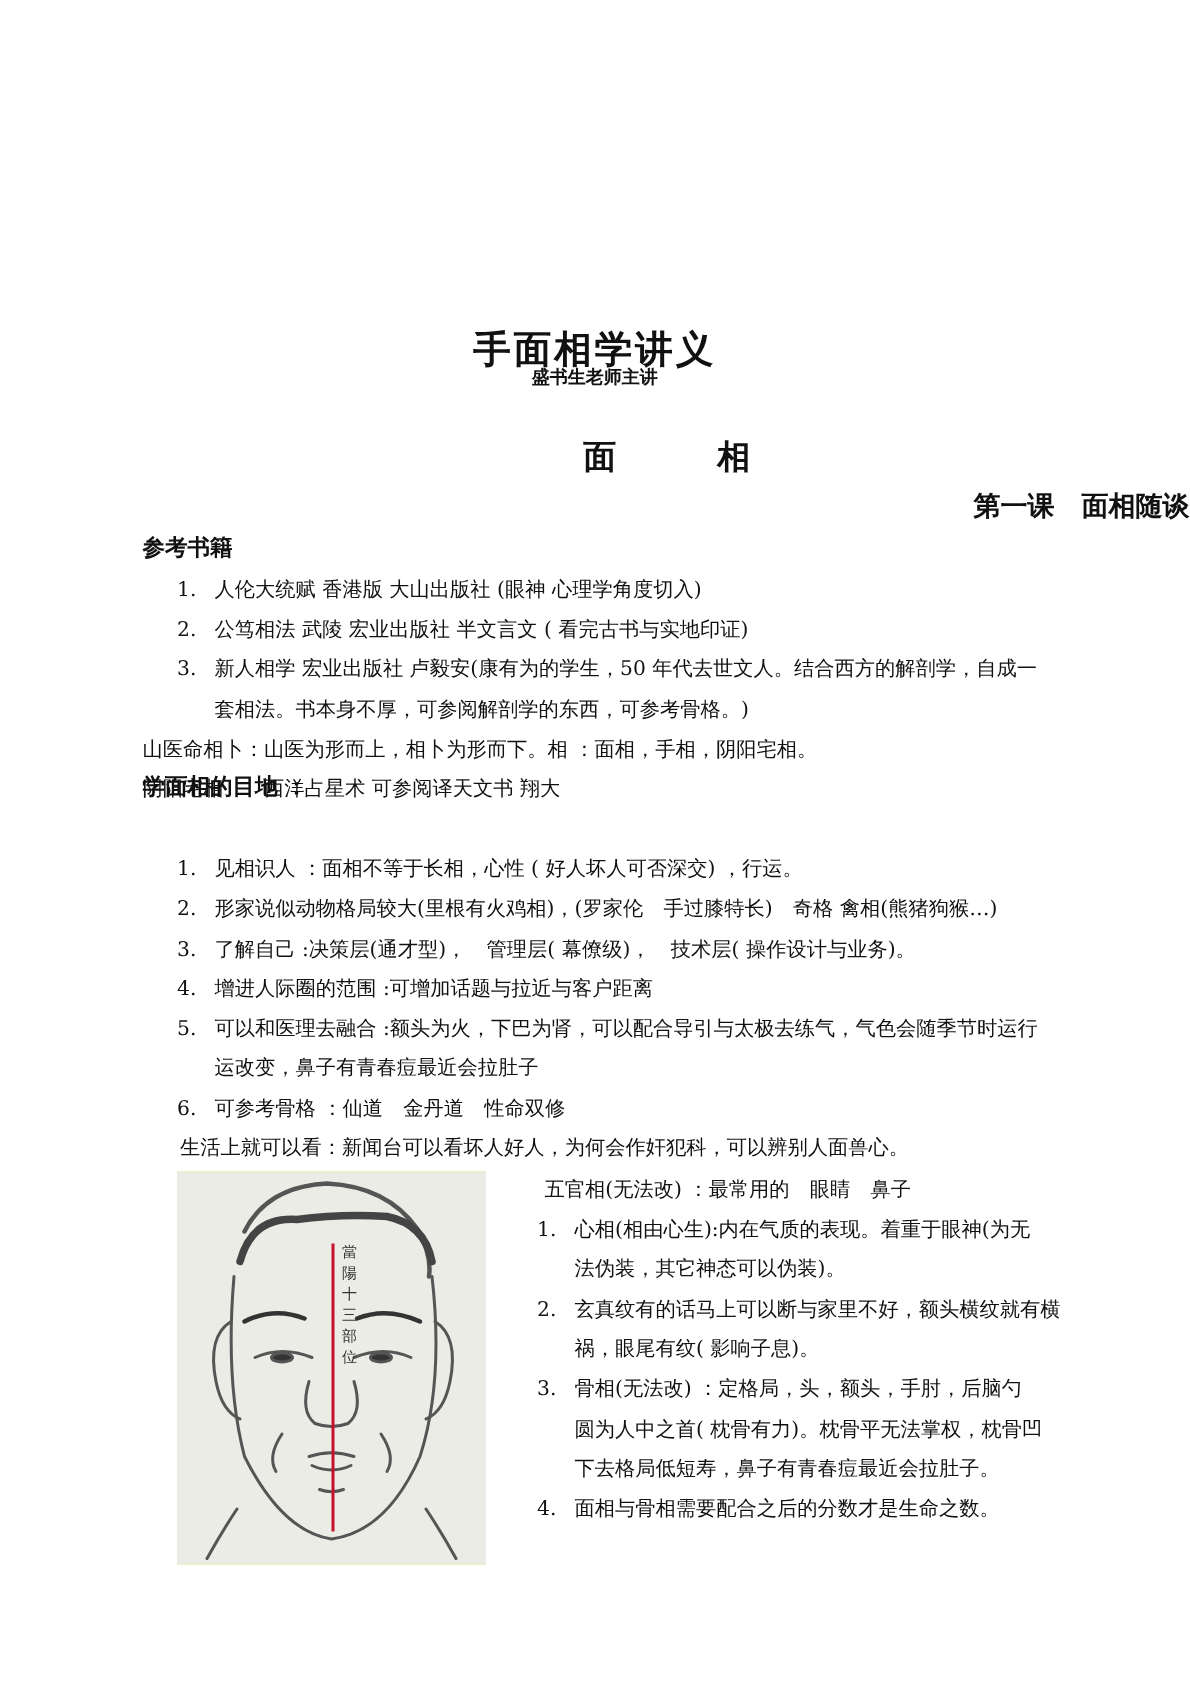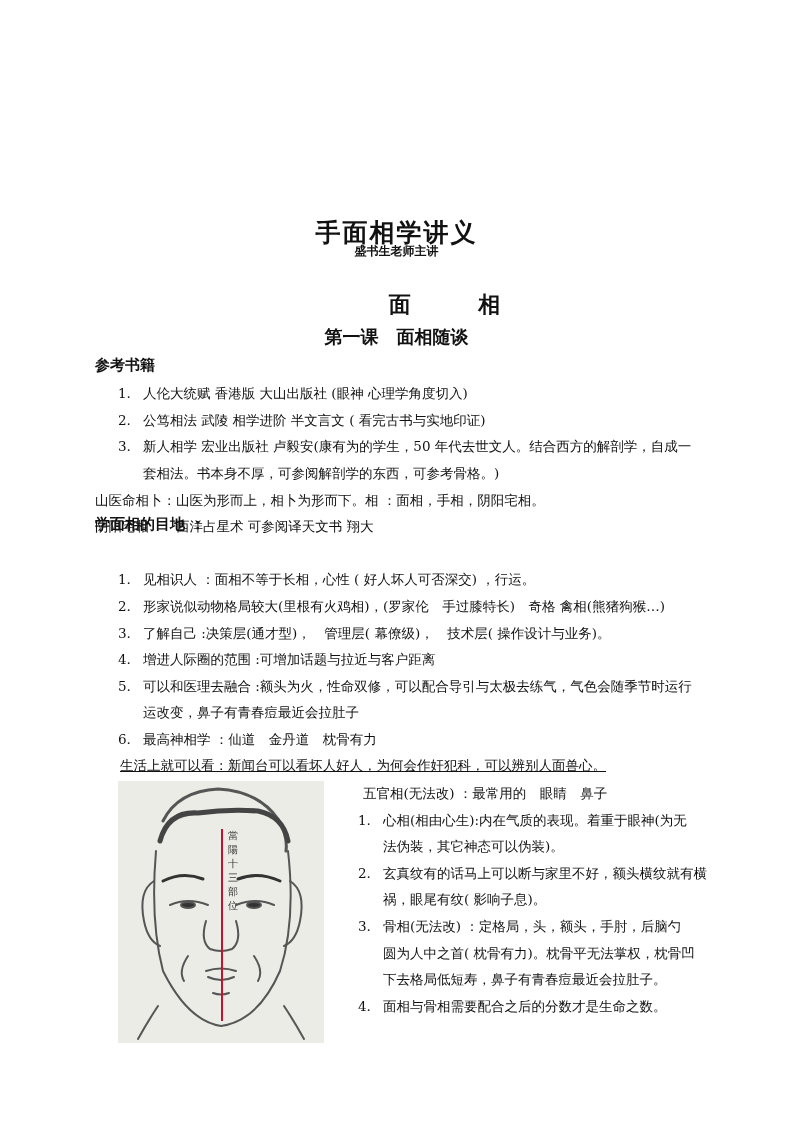--- a/index.html
+++ b/index.html
@@ -6,21 +6,21 @@
   body { width: 793px; height: 1122px; position: relative; overflow: hidden;
          font-family: "DejaVu Serif", "Liberation Serif", serif; color: #111; }
   .abs { position: absolute; }
   .title { left: 0; width: 793px; top: 216px; text-align: center; font-size: 25px; font-weight: bold;
            letter-spacing: 2px; font-family: "DejaVu Sans", sans-serif; }
   .subtitle { left: 0; width: 793px; top: 243px; text-align: center; font-size: 12px; font-weight: bold;
               font-family: "DejaVu Sans", sans-serif; }
   .sec-title { left: 0; width: 793px; top: 290px; text-align: center; font-size: 22px; font-weight: bold;
                word-spacing: 0; font-family: "DejaVu Sans", sans-serif; padding-left: 48px; }
   .sec-title span { display: inline-block; }
-  .lesson { left: 0; width: 793px; top: 325px; text-align: center; font-size: 18px; font-weight: bold;
+  .lesson { left: 0; width: 793px; top: 325px; text-align: right; font-size: 18px; font-weight: bold;
             font-family: "DejaVu Sans", sans-serif; }
   .heading { left: 95px; font-size: 15px; font-weight: bold; font-family: "DejaVu Sans", sans-serif; }
   .line { font-size: 13.5px; line-height: 26.5px; white-space: nowrap; }
   .num { position: absolute; left: 118px; }
   .txt { position: absolute; left: 143px; }
   .rnum { position: absolute; left: 358px; }
   .rtxt { position: absolute; left: 383px; }
   .figure { left: 118px; top: 781px; width: 206px; height: 262px; background: #bef264; }
 </style>
 </head>
@@ -35,21 +35,21 @@
 </div>
 <div class="abs lesson">第一课　面相随谈</div>
 
 <div class="abs heading" style="top:356px;text-align:center;">参考书籍</div>
 <div class="abs line" style="top:380px;left:0;">
   <span class="num">1.</span>
   <span class="txt">人伦大统赋 香港版 大山出版社 (眼神 心理学角度切入)</span>
 </div>
 <div class="abs line" style="top:407px;left:0;">
   <span class="num">2.</span>
-  <span class="txt">公笃相法 武陵 相学进阶 半文言文 ( 看完古书与实地印证)</span>
+  <span class="txt">公笃相法 武陵 宏业出版社 半文言文 ( 看完古书与实地印证)</span>
 </div>
 <div class="abs line" style="top:433px;left:0;">
   <span class="num">3.</span>
   <span class="txt">新人相学 宏业出版社 卢毅安(康有为的学生，50 年代去世文人。结合西方的解剖学，自成一</span>
 </div>
 <div class="abs line" style="top:460px;left:0;">
   <span class="txt">套相法。书本身不厚，可参阅解剖学的东西，可参考骨格。)</span>
 </div>
 
 <div class="abs line" style="top:487px;left:95px;">山医命相卜：山医为形而上，相卜为形而下。相 ：面相，手相，阴阳宅相。</div>
@@ -67,30 +67,30 @@
 <div class="abs line" style="top:620px;left:0;">
   <span class="num">3.</span>
   <span class="txt">了解自己 :决策层(通才型)，　管理层( 幕僚级)，　技术层( 操作设计与业务)。</span>
 </div>
 <div class="abs line" style="top:646px;left:0;">
   <span class="num">4.</span>
   <span class="txt">增进人际圈的范围 :可增加话题与拉近与客户距离</span>
 </div>
 <div class="abs line" style="top:673px;left:0;">
   <span class="num">5.</span>
-  <span class="txt">可以和医理去融合 :额头为火，性命双修，可以配合导引与太极去练气，气色会随季节时运行</span>
+  <span class="txt">可以和医理去融合 :额头为火，下巴为肾，可以配合导引与太极去练气，气色会随季节时运行</span>
 </div>
 <div class="abs line" style="top:699px;left:0;">
   <span class="txt">运改变，鼻子有青春痘最近会拉肚子</span>
 </div>
 <div class="abs line" style="top:726px;left:0;">
   <span class="num">6.</span>
-  <span class="txt">最高神相学 ：仙道　金丹道　枕骨有力</span>
+  <span class="txt">可参考骨格 ：仙道　金丹道　性命双修</span>
 </div>
-<div class="abs line" style="top:752px;left:120px;text-decoration:underline;">生活上就可以看：新闻台可以看坏人好人，为何会作奸犯科，可以辨别人面兽心。</div>
+<div class="abs line" style="top:752px;left:120px;">生活上就可以看：新闻台可以看坏人好人，为何会作奸犯科，可以辨别人面兽心。</div>
 
 <div class="abs figure">
   <svg width="206" height="262" viewBox="0 0 206 262">
     <rect width="206" height="262" fill="#ecece6"></rect>
     <g fill="none" stroke="#555" stroke-width="2" stroke-linecap="round">
 
       <path d="M45 40 Q60 10 100 8 Q140 10 160 38 Q170 55 168 70" stroke-width="3"></path>
       <path d="M42 60 Q50 30 80 32 Q110 28 140 30 Q165 35 170 60" stroke-width="5" stroke="#444"></path>
 
       <path d="M38 70 Q32 140 45 190 Q70 240 103 245 Q140 240 162 190 Q178 140 170 70"></path>

